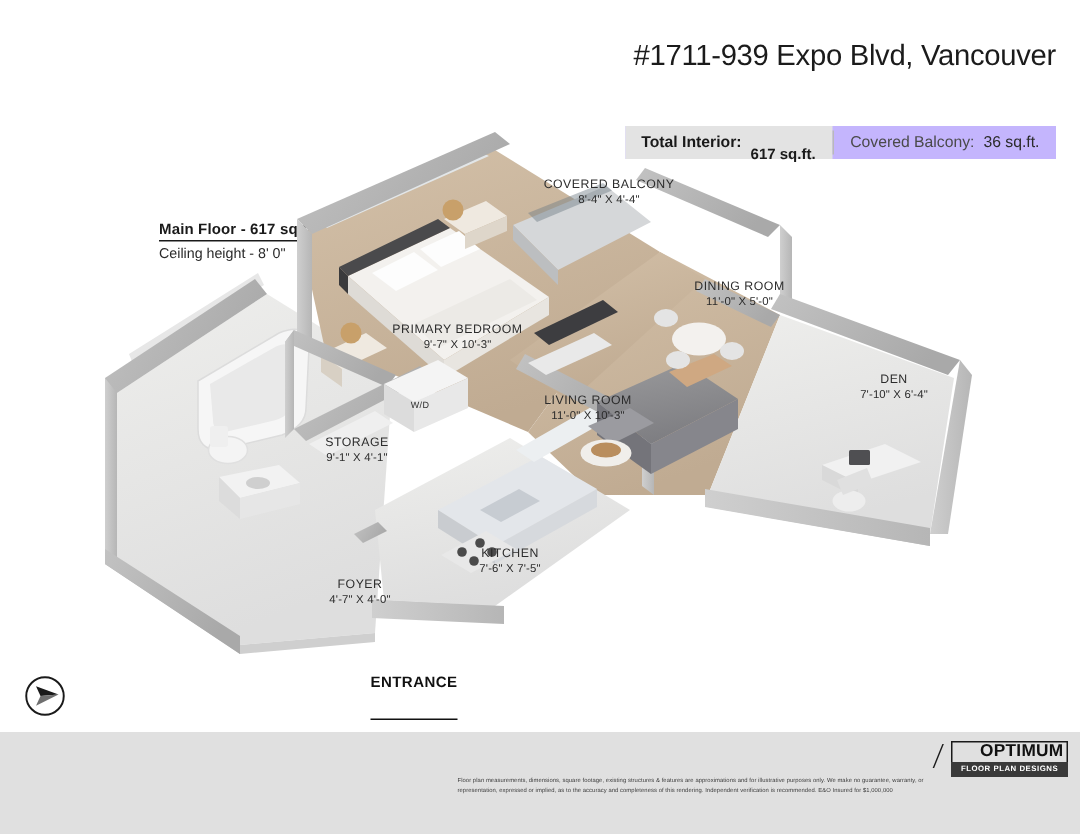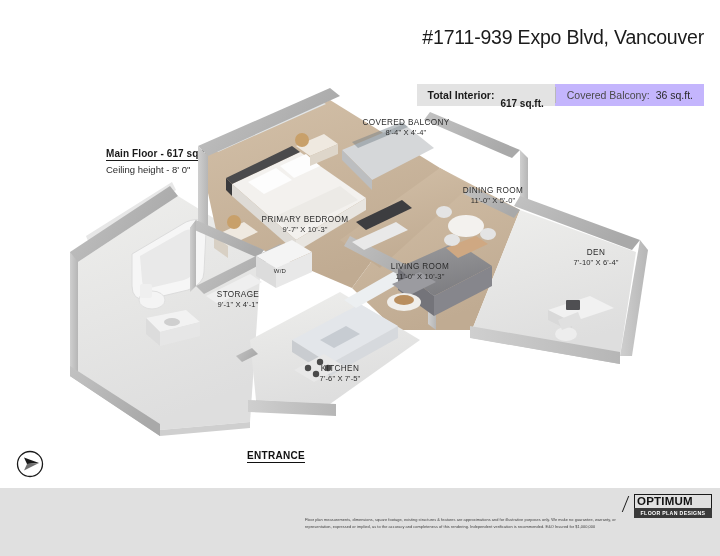--- a/index.html
+++ b/index.html
@@ -56,21 +56,21 @@
     line-height: 1.25; pointer-events: none; white-space: nowrap;
   }
   .rlabel .rn { font-size: 8.2px; letter-spacing: 0.35px; text-align: center; }
   .rlabel .rd { font-size: 7.6px; letter-spacing: 0.1px; }
   .rlabel.tiny .rn { font-size: 6px; letter-spacing: 0.2px; }
 
   
   .entrance {
     position: absolute; left: 247px; top: 450px;
     font-size: 10px; font-weight: bold; color: #111;
-    border-bottom: 1.4px solid #111; padding-bottom: 1px;
+    border-bottom: 1.4px solid #111; padding-bottom: 18px;
     letter-spacing: 0.3px;
   }
   
   .compass { position: absolute; left: 16px; top: 450px; width: 28px; height: 28px; }
 
   
   .footer {
     position: absolute; left: 0; bottom: 0; width: 720px; height: 68px;
     background: #e0e0e0;
   }
@@ -80,21 +80,21 @@
     font-size: 8.4px; font-weight: bold; color: #1c1c1c; white-space: nowrap;
   }
   .f-links .web { letter-spacing: -0.1px; }
   .f-disclaim {
     position: absolute; left: 305px; top: 29px; width: 330px;
     font-size: 3.9px; line-height: 1.75; color: #3b3b3b; letter-spacing: 0.05px;
   }
   .logo { position: absolute; right: 8px; top: 6px; width: 78px; }
   .logo-top {
     border: 1.3px solid #1a1a1a; border-bottom: none;
-    text-align: left; font-size: 11.5px; font-weight: bold;
+    text-align: right; font-size: 11.5px; font-weight: bold;
     color: #111; letter-spacing: 0.2px; line-height: 1.15; padding: 0 2px;
   }
   .logo-bot {
     background: #3a3a3a; color: #fff; text-align: center;
     font-size: 5.2px; font-weight: bold; letter-spacing: 0.35px;
     padding: 1.5px 0 2px;
   }
   .logo-slash {
     position: absolute; left: -9px; top: 2px; width: 12px; height: 16px;
     border-left: 1.3px solid #1a1a1a; transform: skewX(-22deg);
@@ -344,35 +344,39 @@
 <div class="rlabel" style="left:443px; top:186px; width:100px;">
   <div class="rn">DINING ROOM</div>
   <div class="rd">11'-0" X 5'-0"</div>
 </div>
 
 <div class="rlabel" style="left:554px; top:248px; width:84px;">
   <div class="rn">DEN</div>
   <div class="rd">7'-10" X 6'-4"</div>
 </div>
 
-<div class="rlabel" style="left:376px; top:262px; width:88px;">
+<div class="rlabel" style="left:348px; top:262px; width:88px;">
   <div class="rn">LIVING ROOM</div>
   <div class="rd">11'-0" X 10'-3"</div>
 </div>
 
 <div class="rlabel" style="left:196px; top:290px; width:84px;">
   <div class="rn">STORAGE</div>
   <div class="rd">9'-1" X 4'-1"</div>
 </div>
 
 <div class="rlabel" style="left:298px; top:364px; width:84px;">
   <div class="rn">KITCHEN</div>
   <div class="rd">7'-6" X 7'-5"</div>
 </div>
 
+<div class="rlabel" style="left:198px; top:385px; width:84px;">
+  <div class="rn">FOYER</div>
+  <div class="rd">4'-7" X 4'-0"</div>
+</div>
 
 <div class="rlabel tiny" style="left:258px; top:268px; width:44px;">
   <div class="rn">W/D</div>
 </div>
 
 <div class="entrance">ENTRANCE</div>
 
 <svg class="compass" viewBox="0 0 28 28">
   <circle cx="14" cy="14" r="12.5" fill="none" stroke="#1a1a1a" stroke-width="1.3"></circle>
   <polygon points="23,13 8,7.5 11,14" fill="#1a1a1a"></polygon>

